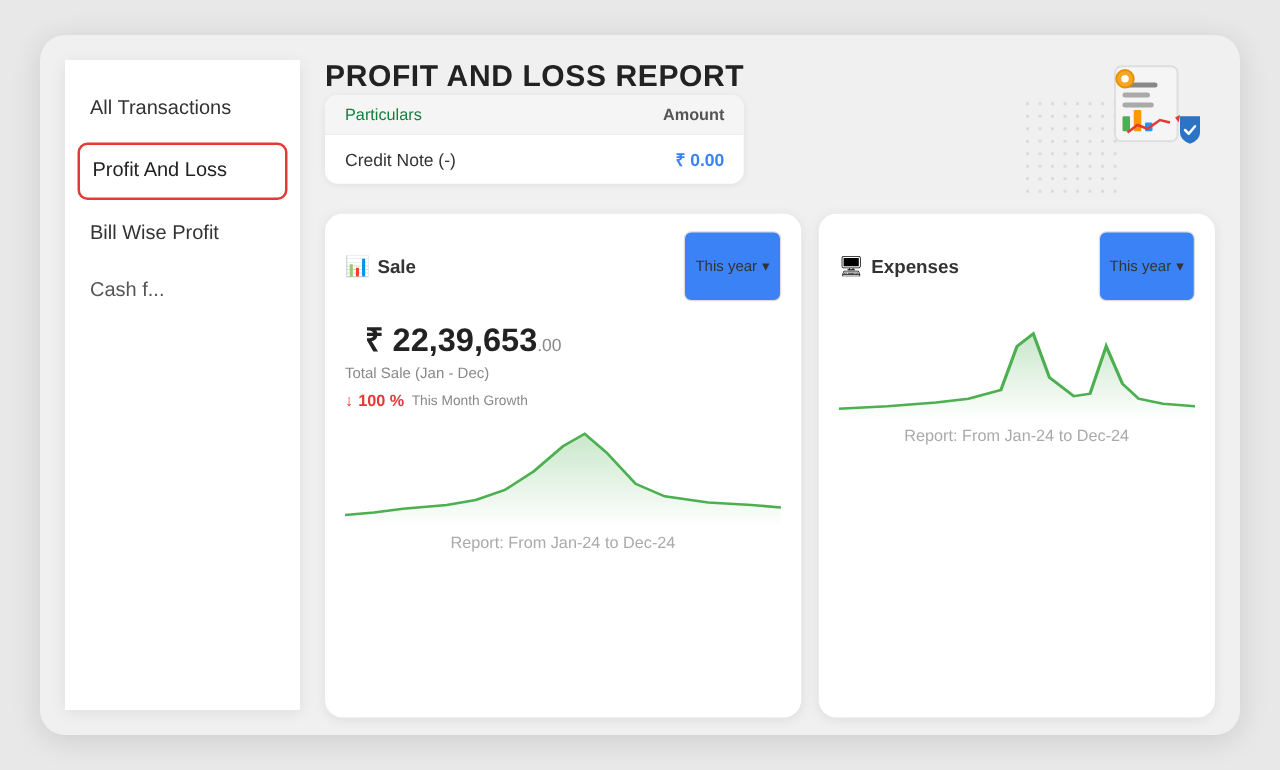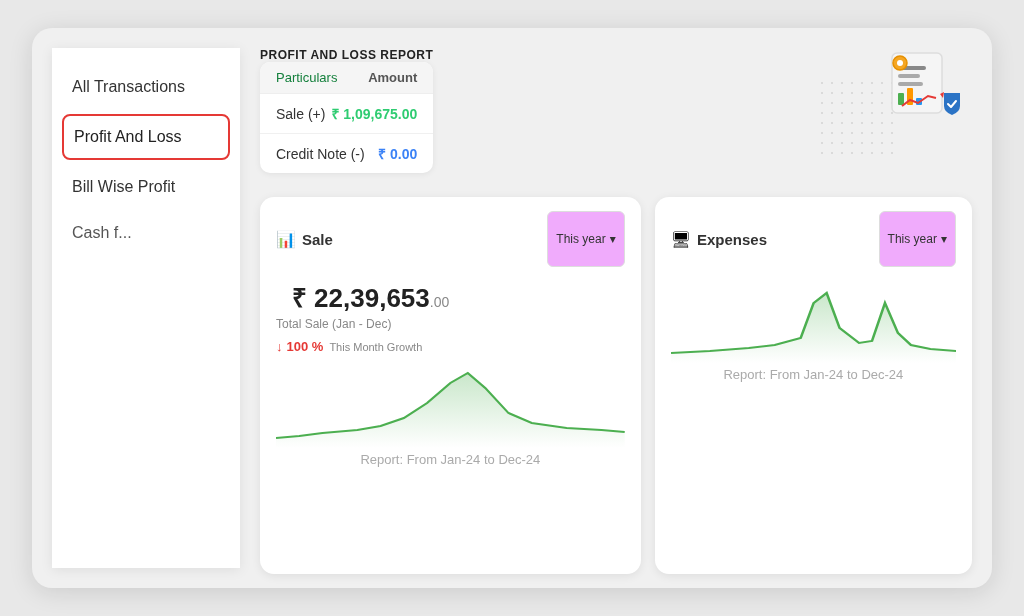--- a/index.html
+++ b/index.html
@@ -62,21 +62,21 @@
       position: relative;
     }
     
     .report-top {
       display: flex;
       align-items: flex-start;
       justify-content: space-between;
       margin-bottom: 10px;
     }
     .report-title {
-      font-size: 12px;
+      font-size: 24px;
       font-weight: 700;
       color: #222;
       letter-spacing: 0.5px;
     }
     
     .report-icon {
       width: 90px;
       height: 75px;
       position: relative;
     }
@@ -195,21 +195,21 @@
     .year-dropdown {
       border: 1px solid #ddd;
       border-radius: 6px;
       padding: 20px 8px;
       font-size: 12px;
       color: #333;
       cursor: pointer;
       display: flex;
       align-items: flex-start;
       gap: 4px;
-      background: #f0abfc;
+      background: #3b82f6;
     }
     .card-amount {
       font-size: 26px;
       font-weight: 700;
       color: #222;
       margin: 6px 16px 2px;
     }
     .card-amount .decimal {
       font-size: 14px;
       font-weight: 400;
@@ -293,24 +293,20 @@
 
     <div class="report-top">
       <div>
 
         <div class="report-title">PROFIT AND LOSS REPORT</div>
 
         <div class="report-table">
           <div class="table-header">
             <span class="th-particulars">Particulars</span>
             <span class="th-amount">Amount</span>
-          </div>
-          <div class="table-row">
-            <span class="td-label">Sale (+)</span>
-            <span class="td-amount">₹ 1,09,675.00</span>
           </div>
           <div class="table-row">
             <span class="td-label">Credit Note (-)</span>
             <span class="td-amount red">₹ 0.00</span>
           </div>
         </div>
       </div>
 
       <div class="report-icon">
         <svg width="90" height="75" viewBox="0 0 90 75" fill="none" xmlns="http://www.w3.org/2000/svg">

